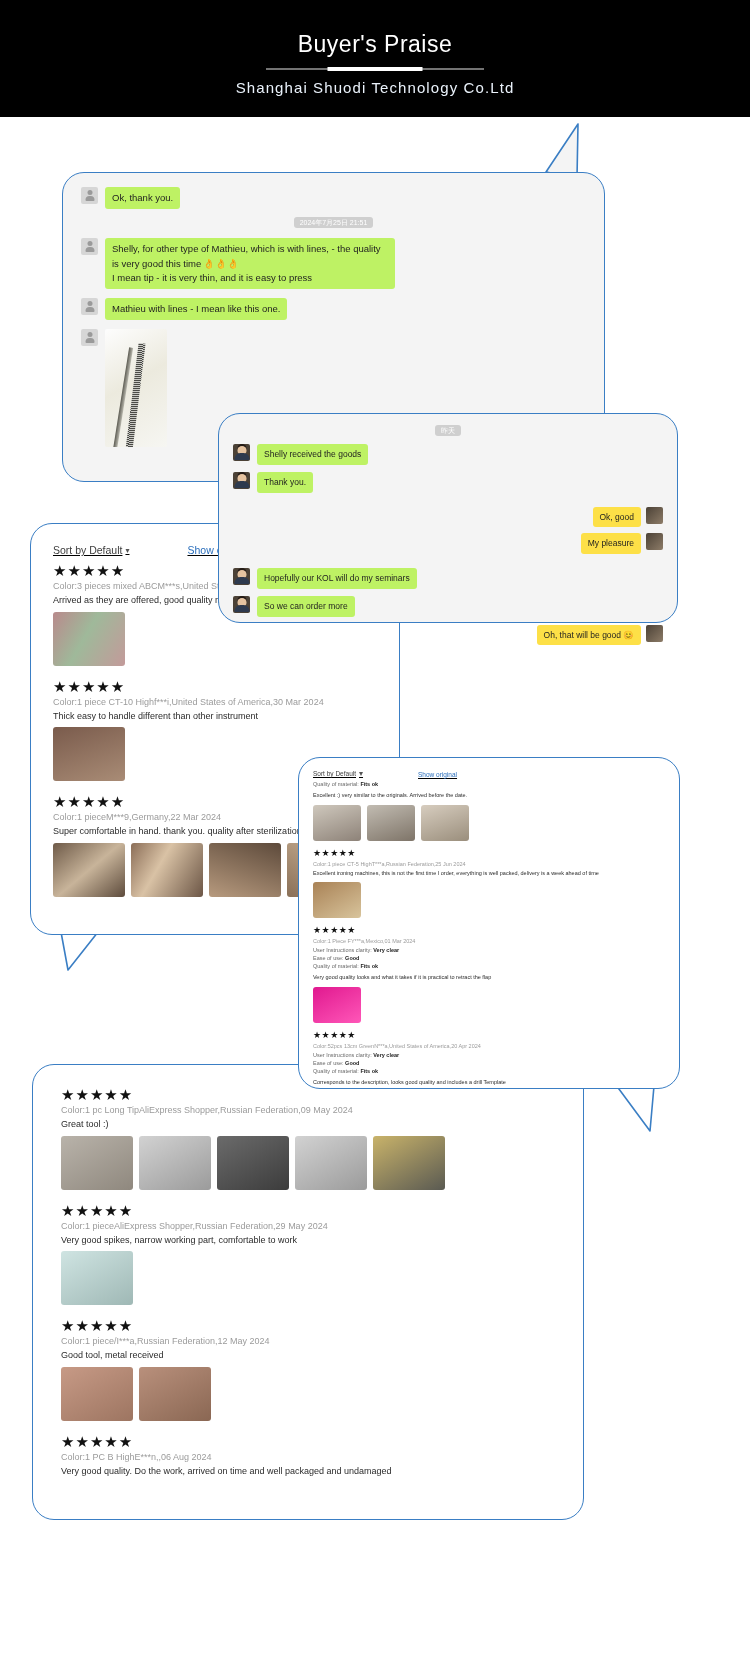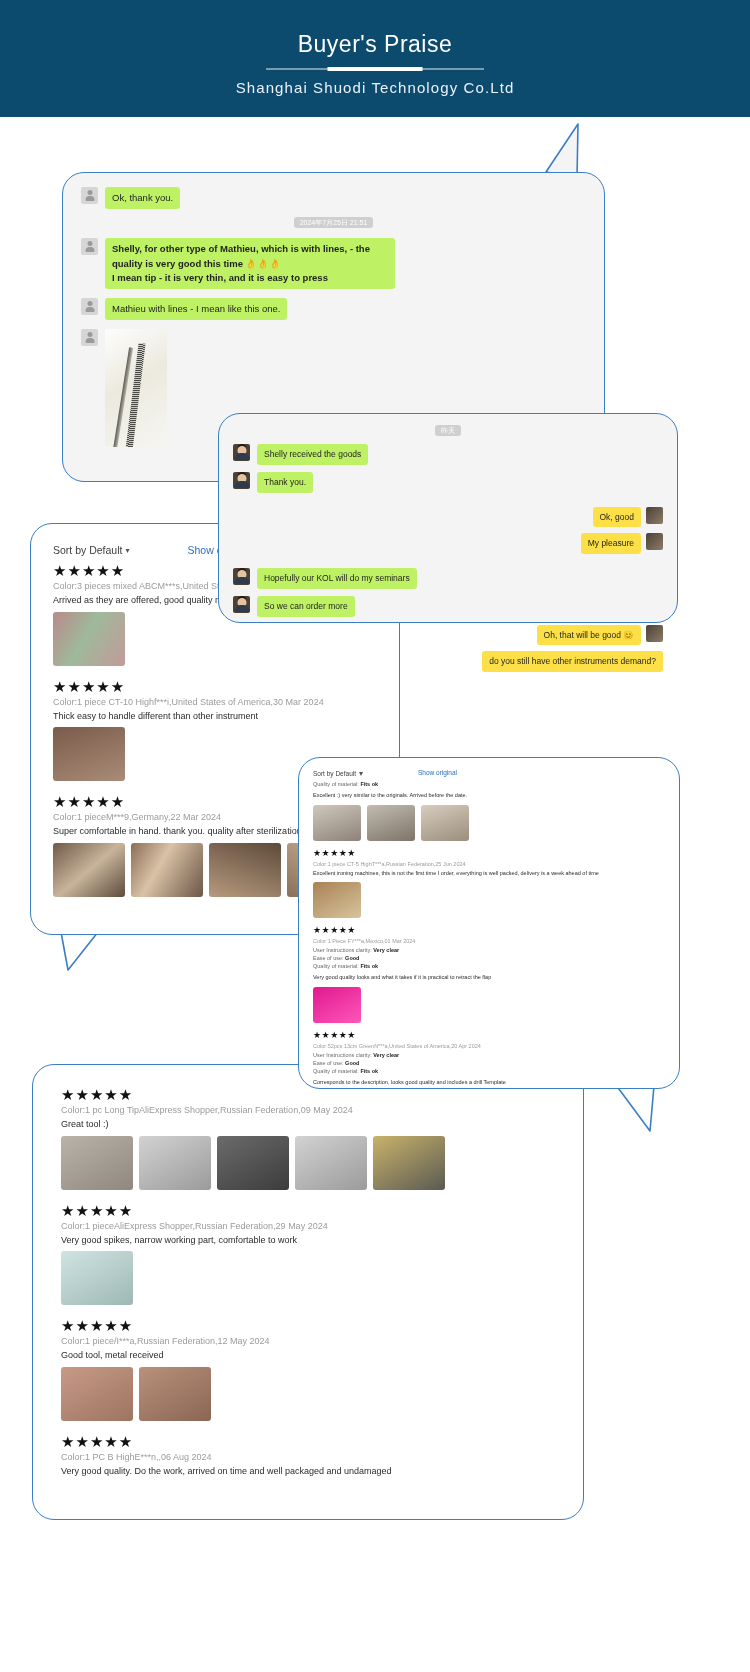--- a/index.html
+++ b/index.html
@@ -7,21 +7,21 @@
   body {
     width:750px; height:1672px; position:relative;
     background:#ffffff;
     font-family:"Liberation Sans", sans-serif;
     overflow:hidden;
   }
 
   
   .header {
     position:absolute; left:0; top:0; width:750px; height:117px;
-    background:#0c4a6e;
+    background:#000000;
     display:flex; flex-direction:column; align-items:center; justify-content:center;
   }
   .header-title {
     color:#ffffff; font-size:23px; letter-spacing:.5px; font-weight:400;
     margin-top:10px;
   }
   .header-rule {
     width:218px; height:2px; margin:10px 0 9px 0; position:relative;
     background:rgba(255,255,255,.45);
   }
@@ -92,21 +92,21 @@
     content:""; position:absolute; left:27px; top:14px; width:7px; height:108px;
     background:repeating-linear-gradient(0deg,#4a4a46 0 1px,#c9c9c4 1px 2px);
     transform:rotate(7deg);
   }
   .thumb-mini {
     width:17px; height:17px; margin-left:5px; border-radius:2px;
     background:linear-gradient(135deg,#4b4136,#8d7c68);
   }
 
   
-  .rv-head { display:flex; align-items:flex-start; gap:10px; margin-bottom:7px; }
+  .rv-head { display:flex; align-items:flex-end; gap:10px; margin-bottom:7px;text-decoration:underline; }
   .rv-sort { font-size:10.5px; color:#3d3d3d; display:flex; align-items:center; gap:3px; }
   .rv-chev { font-size:8px; color:#555; }
   .rv-orig { font-size:10.5px; color:#2a6ebb;padding-left:48px; }
   .stars { color:#111; font-size:15px; letter-spacing:1px; line-height:1; margin-bottom:3px; }
   .rv-meta { font-size:9px; color:#9b9b9b; margin-bottom:3px; }
   .rv-attr { font-size:8px; color:#6a6a6a; line-height:1.45; }
   .rv-attr b { color:#222; }
   .rv-text { font-size:9px; color:#2b2b2b; margin:3px 0 5px 0; line-height:1.4; }
   .rv-thumbs { display:flex; gap:6px; }
   .rv-thumb { width:72px; height:54px; border-radius:3px; background:#ccc; }
@@ -159,21 +159,21 @@
     <div class="avatar"></div>
     <div class="msg big">Ok, thank you.</div>
   </div>
 
   <div class="ts">
     <span>2024年7月25日 21:51</span>
   </div>
 
   <div class="chat-row">
     <div class="avatar"></div>
-    <div class="msg big" style="white-space:pre-line; max-width:290px;font-weight:bold;">Shelly, for other type of Mathieu, which is with lines, - the quality is very good this time 👌👌👌
+    <div class="msg big" style="white-space:pre-line; max-width:290px;">Shelly, for other type of Mathieu, which is with lines, - the quality is very good this time 👌👌👌
 I mean tip - it is very thin, and it is easy to press</div>
   </div>
 
   <div class="chat-row">
     <div class="avatar"></div>
     <div class="msg big">Mathieu with lines - I mean like this one.</div>
   </div>
 
   <div class="chat-row">
     <div class="avatar"></div>
@@ -220,23 +220,20 @@
   <div class="chat-row" style="margin-bottom:8px;">
     <div class="avatar photo"></div>
     <div class="msg">So we can order more</div>
   </div>
 
   <div class="chat-row me" style="margin-bottom:6px;">
     <div class="msg green">Oh, that will be good 😊</div>
     <div class="thumb-mini"></div>
   </div>
 
-  <div class="chat-row me">
-    <div class="msg green">do you still have other instruments demand?</div>
-  </div>
 </div>
 
 <div class="tail" style="left:58px; top:930px; width:44px; height:44px;">
   <svg width="44" height="44" viewBox="0 0 44 44">
     <path d="M3 2 L40 2 L10 40 Z" fill="#ffffff" stroke="#3a7ec4" stroke-width="1.6" stroke-linejoin="round"></path>
   </svg>
 </div>
 <div class="bubble white" style="left:30px; top:523px; width:370px; height:412px; padding:20px 22px; z-index:2;">
 
   <div class="rv-head">

